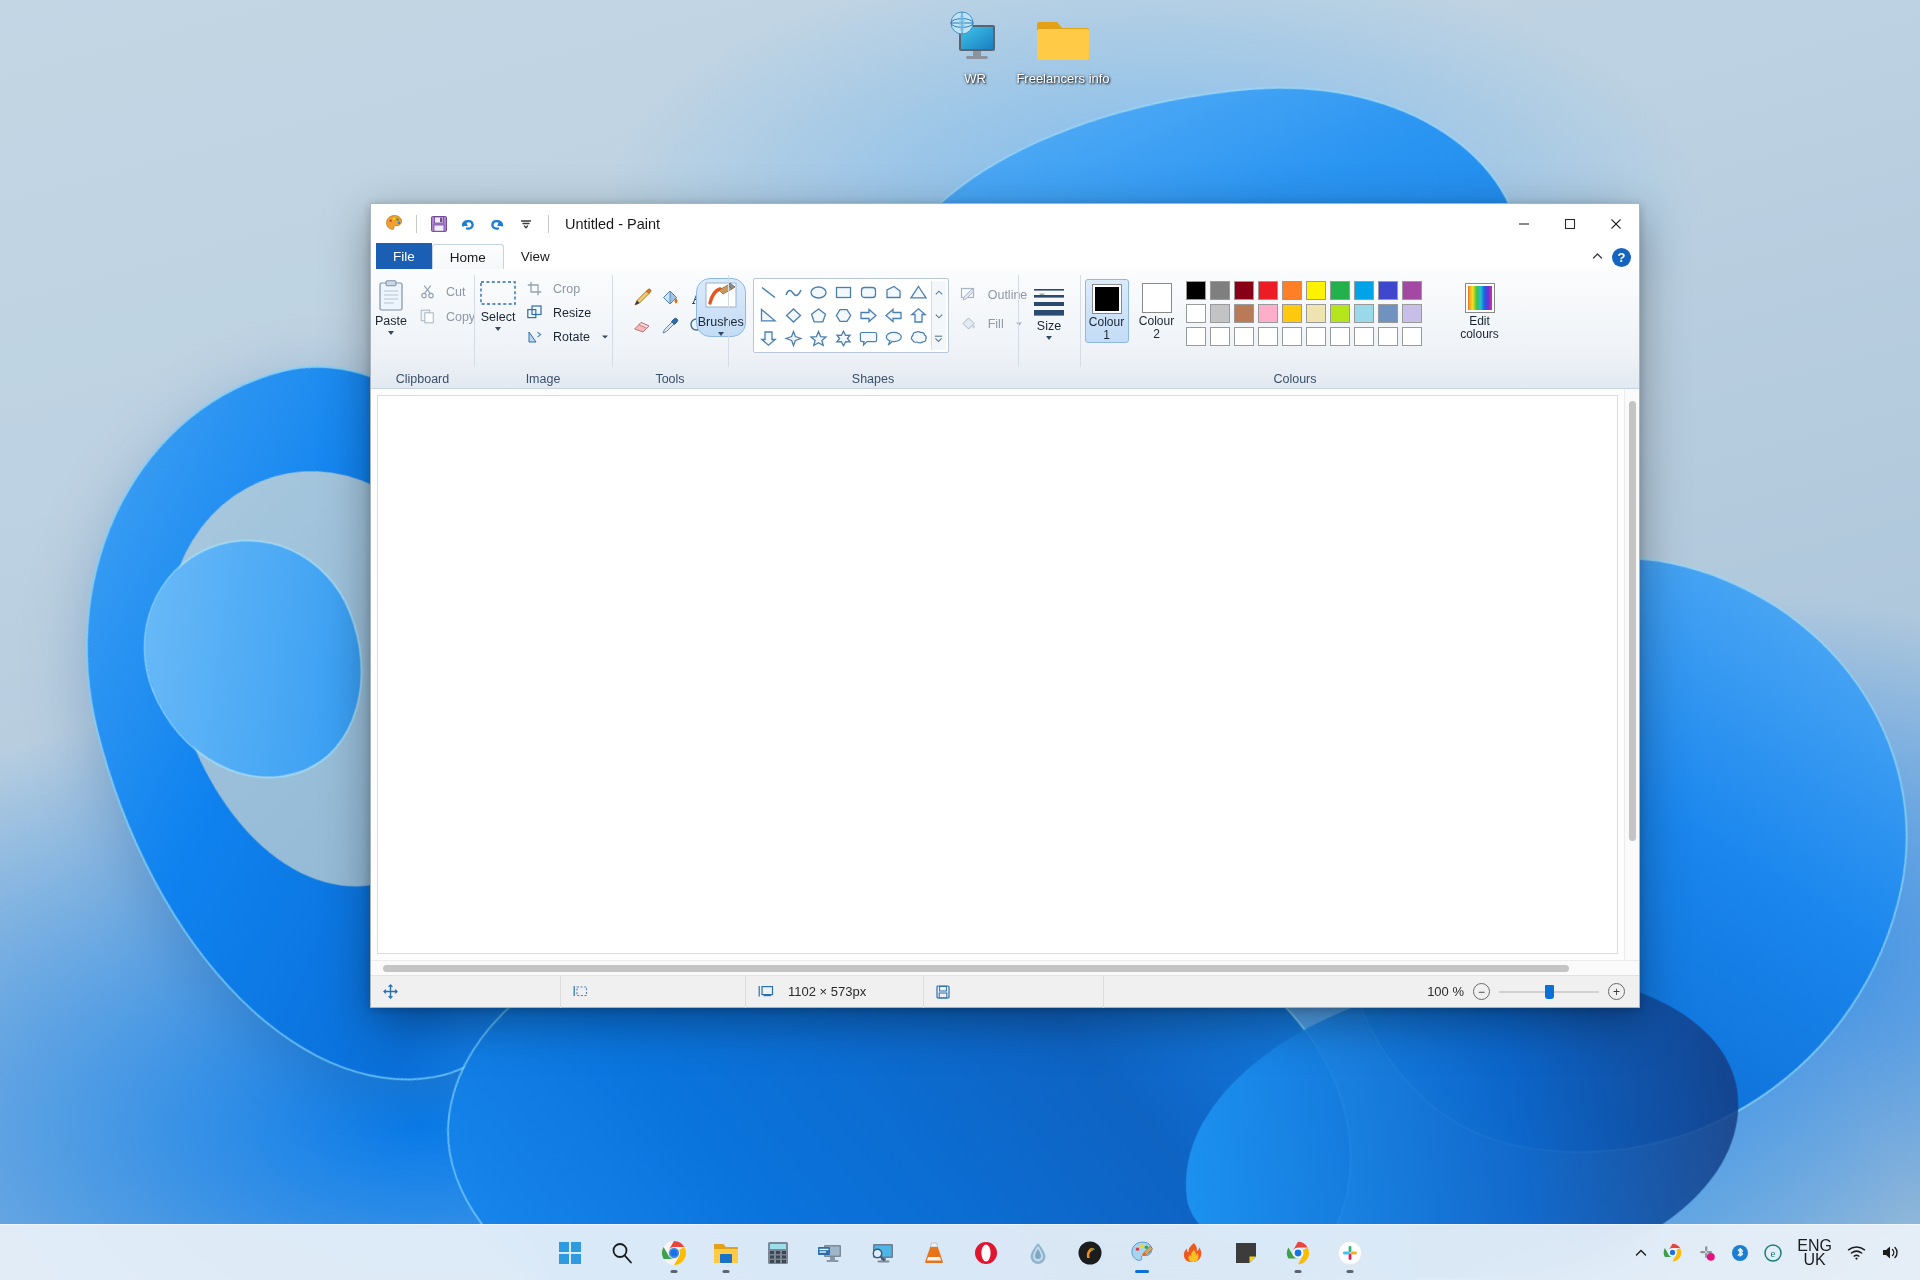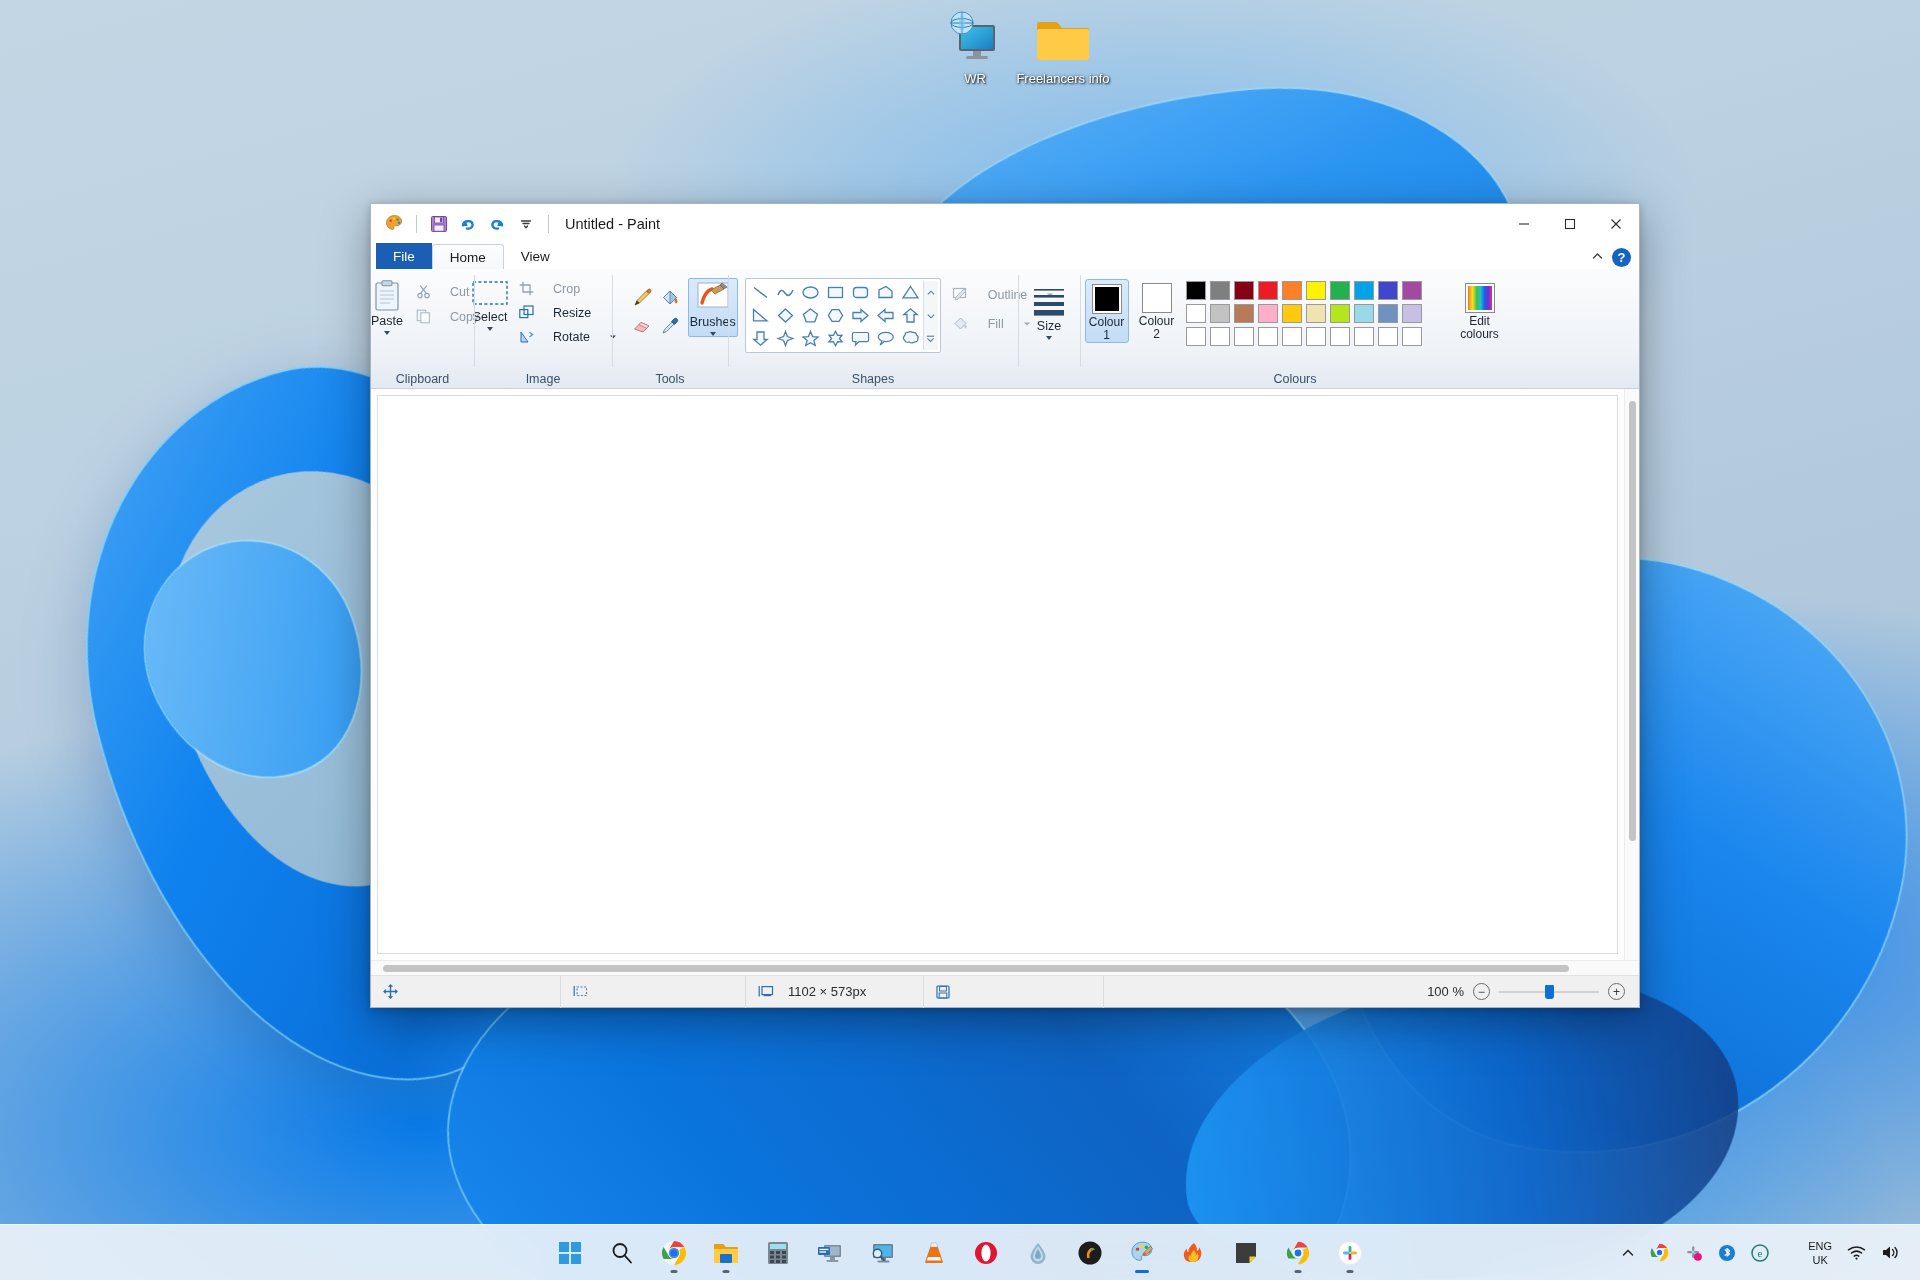--- a/index.html
+++ b/index.html
@@ -157,34 +157,34 @@
     display: flex; flex-direction: column; align-items: center;
     justify-content: flex-start; cursor: pointer; border-radius: 3px;
     padding: 3px 5px 0 5px; min-width: 50px;
   }
   .bigbtn .lbl { font-size: 12.5px; color: #1a2733; margin-top: 2px; text-align: center; line-height: 13px; }
   .caret-d {
     width: 0; height: 0; border-left: 3.5px solid transparent;
     border-right: 3.5px solid transparent; border-top: 4px solid #33495f; margin-top: 3px;
   }
   .smallrow {
-    display: flex; align-items: center; gap: 19px; font-size: 12.5px;
+    display: flex; align-items: center; gap: 11px; font-size: 12.5px;
     color: #8d99a6; height: 23px; padding: 0 4px; cursor: pointer; border-radius: 2px;
   }
   .smallrow.enabled { color: #1a2733; }
 
   .tool-grid { display: grid; grid-template-columns: repeat(3, 26px); grid-auto-rows: 26px; gap: 2px; }
   .tool-cell {
     display: flex; align-items: center; justify-content: center;
     cursor: pointer; border-radius: 2px;
   }
 
   .brushes-btn {
     width: 48px; background: linear-gradient(180deg,#dbeafb 0%, #c3dcf6 100%);
-    border: 1px solid #8cb9e8; border-radius: 2px;
+    border: 1px solid #8cb9e8; border-radius: 14px;
   }
 
   .shapes-gallery {
     background: #fff; border: 1px solid #b9c8d8; border-radius: 2px;
     padding: 2px; display: flex; align-items: stretch;
   }
   .shapes-grid { display: grid; grid-template-columns: repeat(7, 25px); grid-auto-rows: 23px; }
   .shape-cell {
     display: flex; align-items: center; justify-content: center;
     cursor: pointer; border-radius: 2px;
@@ -292,21 +292,21 @@
   }
   .tray {
     position: absolute; right: 0; display: flex; align-items: center;
     gap: 3px; padding-right: 14px; height: 56px;
   }
   .tray-item {
     height: 38px; padding: 0 6px; display: flex; align-items: center;
     justify-content: center; border-radius: 5px; cursor: pointer;
   }
   .lang {
-    font-size: 11px; color: #1c1c1c; line-height: 14px; text-align: center; margin-left: 24px;
+    font-size: 16px; color: #1c1c1c; line-height: 14px; text-align: center;
   }
 </style>
 </head>
 <body>
 
 <div id="desktop">
   <div class="ribbon-shape rb3"></div>
   <div class="ribbon-shape rb4"></div>
   <div class="ribbon-shape rb1"></div>
   <div class="ribbon-shape rb1b"></div>

